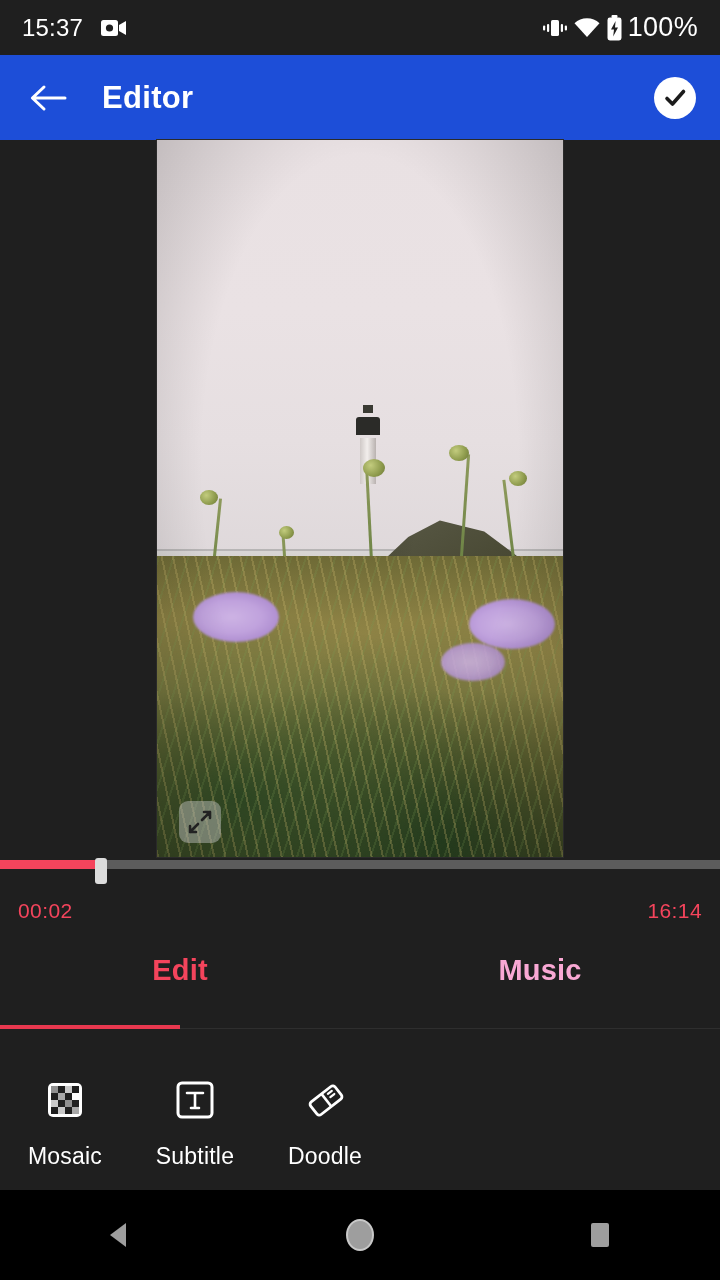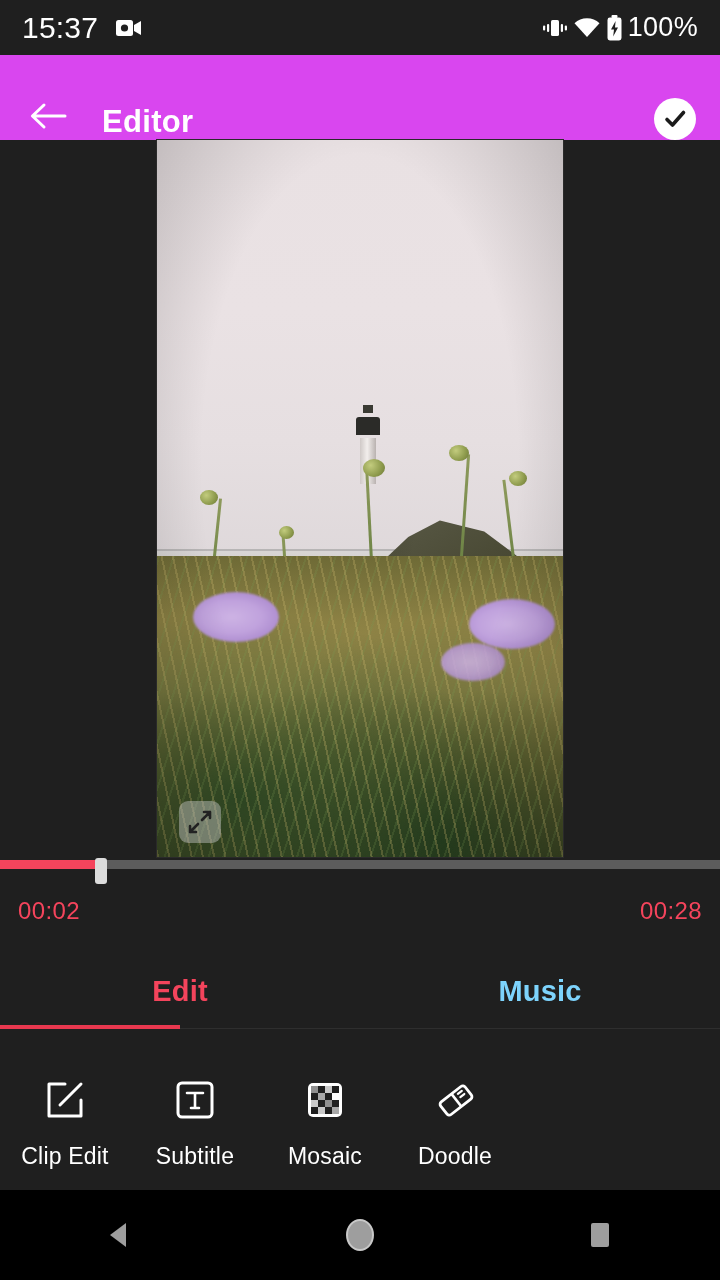--- a/index.html
+++ b/index.html
@@ -12,30 +12,30 @@
     position:relative;
   }
 
   
   .statusbar{
     height:55px; width:100%;
     background:#1f1f1f;
     display:flex; align-items:center;
     padding:0 22px;
   }
-  .status-time{ font-size:30px; letter-spacing:.2px; color:#fff; }
+  .status-time{ font-size:24px; letter-spacing:.2px; color:#fff; }
   .status-left-icons{ display:flex; align-items:center; margin-left:18px; gap:10px; }
   .status-right{ margin-left:auto; display:flex; align-items:center; gap:5px; }
   .status-batt-text{ font-size:27px; color:#fff; letter-spacing:.3px; }
 
   
   .appbar{
     height:85px; width:100%;
-    background:#d946ef;
-    display:flex; align-items:flex-end;
+    background:#1d4ed8;
+    display:flex; align-items:center;
     padding:0 24px;
   }
   .back-btn{ width:48px; height:48px; display:flex; align-items:center; justify-content:center; }
   .appbar-title{ font-size:31px; font-weight:bold; margin-left:30px; color:#fff; letter-spacing:.3px; }
   .confirm-btn{
     margin-left:auto;
     width:42px; height:42px; border-radius:50%;
     background:#ffffff;
     display:flex; align-items:center; justify-content:center;
   }
@@ -155,31 +155,31 @@
   .progress-thumb{
     position:absolute; top:0; width:12px; height:26px;
     margin-left:-6px; border-radius:3px;
     background:#dcdcdc;
   }
   .time-row{
     display:flex; justify-content:space-between; align-items:center;
     padding:18px 18px 0 18px;
     height:60px;
   }
-  .time-text{ color:#f4445c; font-size:24px; letter-spacing:.4px; }
+  .time-text{ color:#f4445c; font-size:21px; letter-spacing:.4px; }
 
   
   .tabs{
     position:relative;
-    display:flex; align-items:center;
+    display:flex; align-items:flex-start;
     height:75px; margin-top:22px;
   }
   .tab{
     flex:1; text-align:center;
-    font-size:29px; color:#7dd3fc; font-weight:bold; letter-spacing:.2px;
+    font-size:29px; color:#f9a8d4; font-weight:bold; letter-spacing:.2px;
   }
   .tab.active{ color:#f4445c; }
   .tabs-divider{
     position:absolute; left:0; bottom:0; width:100%; height:1px;
     background:#2e2e2e;
   }
   .tab-indicator{
     position:absolute; bottom:0; left:0;
     width:180px; height:4px; background:#e8384f;
   }
@@ -296,51 +296,32 @@
 </div>
 
 <div class="progress-wrap">
   <div class="progress-track" style="background: rgb(92, 92, 92);"></div>
   <div class="progress-fill" style="width: 14%; background: rgb(244, 68, 92);"></div>
   <div class="progress-thumb" style="left: 14%; background: rgb(220, 220, 220);"></div>
 </div>
 
 <div class="time-row">
   <span class="time-text">00:02</span>
-  <span class="time-text">00:28</span>
+  <span class="time-text">16:14</span>
 </div>
 
 <div class="tabs">
   <span class="tab active" style="color: rgb(244, 68, 92);">Edit</span>
   <span class="tab">Music</span>
   <div class="tabs-divider"></div>
   <div class="tab-indicator" style="width: 180px; left: 0px;"></div>
 </div>
 
 <div class="toolstrip">
 
-  <div class="tool">
-    <span class="tool-icon">
-      <svg width="48" height="48" viewBox="0 0 48 48">
-        <path d="M40 24 V40 H8 V8 H24" stroke="#fff" stroke-width="3" fill="none" stroke-linecap="round" stroke-linejoin="round"></path>
-        <path d="M19 29 L40 8" stroke="#fff" stroke-width="3" fill="none" stroke-linecap="round"></path>
-      </svg>
-    </span>
-    <span class="tool-label">Clip Edit</span>
-  </div>
-
-  <div class="tool">
-    <span class="tool-icon">
-      <svg width="48" height="48" viewBox="0 0 48 48">
-        <rect x="7" y="7" width="34" height="34" rx="4" stroke="#fff" stroke-width="3" fill="none"></rect>
-        <path d="M16 17 H32 M24 17 V32 M20 32 H28" stroke="#fff" stroke-width="2.6" fill="none" stroke-linecap="round"></path>
-      </svg>
-    </span>
-    <span class="tool-label">Subtitle</span>
-  </div>
 
   <div class="tool">
     <span class="tool-icon">
       <svg width="48" height="48" viewBox="0 0 48 48">
         <rect x="7" y="7" width="34" height="34" rx="5" fill="#fff"></rect>
         <g>
           <rect x="10" y="10" width="7" height="7" fill="#8f8f8f"></rect>
           <rect x="17" y="10" width="7" height="7" fill="#1f1f1f"></rect>
           <rect x="24" y="10" width="7" height="7" fill="#c9c9c9"></rect>
           <rect x="31" y="10" width="7" height="7" fill="#1f1f1f"></rect>
@@ -355,20 +336,30 @@
           <rect x="10" y="31" width="7" height="7" fill="#1f1f1f"></rect>
           <rect x="17" y="31" width="7" height="7" fill="#c9c9c9"></rect>
           <rect x="24" y="31" width="7" height="7" fill="#1f1f1f"></rect>
           <rect x="31" y="31" width="7" height="7" fill="#a8a8a8"></rect>
         </g>
       </svg>
     </span>
     <span class="tool-label">Mosaic</span>
   </div>
 
+  <div class="tool">
+    <span class="tool-icon">
+      <svg width="48" height="48" viewBox="0 0 48 48">
+        <rect x="7" y="7" width="34" height="34" rx="4" stroke="#fff" stroke-width="3" fill="none"></rect>
+        <path d="M16 17 H32 M24 17 V32 M20 32 H28" stroke="#fff" stroke-width="2.6" fill="none" stroke-linecap="round"></path>
+      </svg>
+    </span>
+    <span class="tool-label">Subtitle</span>
+  </div>
+
 
 
   <div class="tool">
     <span class="tool-icon">
       <svg width="48" height="48" viewBox="0 0 48 48">
         <g transform="rotate(-38 24 24)">
           <rect x="9" y="17" width="31" height="16" rx="3" stroke="#fff" stroke-width="2.8" fill="none"></rect>
           <path d="M25 17 V33" stroke="#fff" stroke-width="2.6"></path>
           <path d="M30 21 L35 21 M30 25 L35 25" stroke="#fff" stroke-width="2.2" stroke-linecap="round"></path>
         </g>

